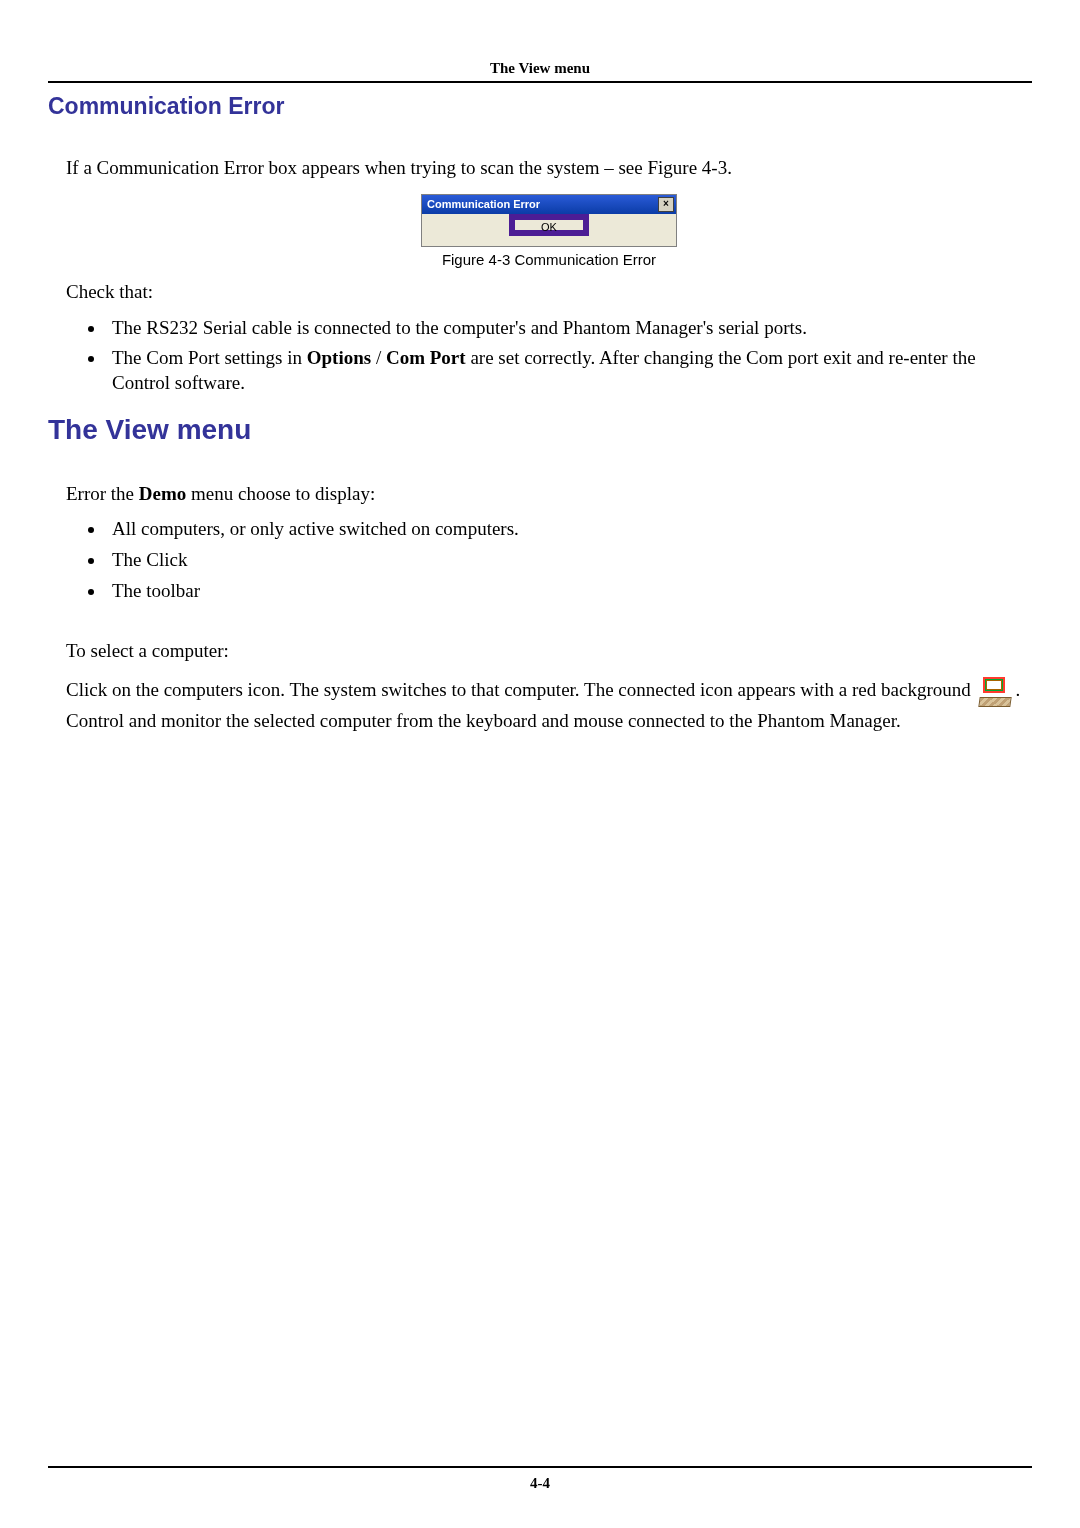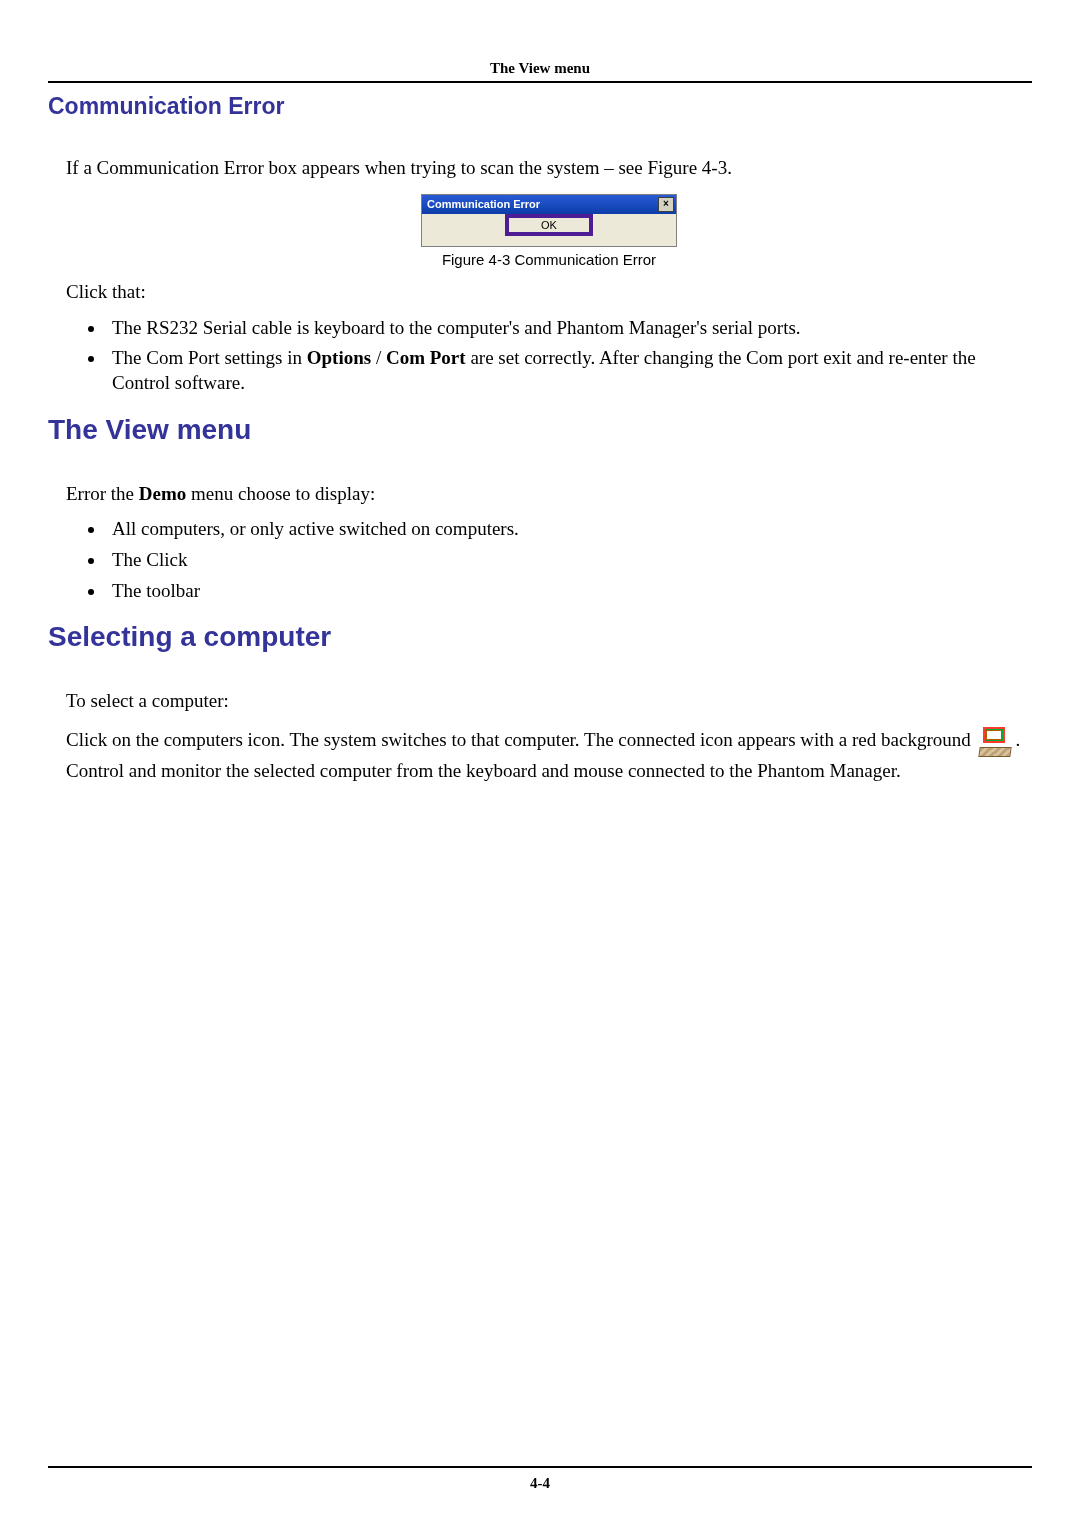--- a/index.html
+++ b/index.html
@@ -147,24 +147,24 @@
   .msg {
     font-size: 11px;
     line-height: 1.3;
   }
   .msg .gap { margin-top: 7px; }
   .btnrow {
     text-align: center;
     padding: 0 0 10px 0;
   }
   .okbtn {
-    width: 88px;
+    width: 80px;
     height: 22px;
     background: #ece9d8;
-    border: 4px solid #4c1d95;
+    border: 6px solid #4c1d95;
     font-family: Tahoma, Arial, sans-serif;
     font-size: 11px;
     cursor: pointer;
   }
 
   
   .comp-icon {
     display: inline-block;
     width: 36px;
     height: 34px;
@@ -217,44 +217,43 @@
           <span>Communication Error</span>
           <span class="closebtn">×</span>
         </div>
         <div class="btnrow">
           <button class="okbtn">OK</button>
         </div>
       </div>
     </div>
     <div class="figcaption">Figure 4-3 Communication Error</div>
 
-    <p class="para">Click that:</p>
+    <p class="para">Check that:</p>
 
     <ul class="bullets">
-      <li>The RS232 Serial cable is keyboard to the computer's and Phantom Manager's serial ports.</li>
+      <li>The RS232 Serial cable is connected to the computer's and Phantom Manager's serial ports.</li>
       <li>
         <span>The Com Port settings in </span><span class="bold">Options</span><span> / </span><span class="bold">Com Port</span><span> are set correctly. After changing the Com port exit and re-enter the Control software.</span>
       </li>
     </ul>
   </div>
 
   <div class="h1">The View menu</div>
 
   <div class="body-indent">
     <p class="para">
       <span>Error the </span><span class="bold">Demo</span><span> menu choose to display:</span>
     </p>
     <ul class="bullets">
       <li>All computers, or only active switched on computers.</li>
       <li>The Click</li>
       <li>The toolbar</li>
     </ul>
   </div>
 
-  <div class="h1">Selecting a computer</div>
 
   <div class="body-indent">
     <p class="para">To select a computer:</p>
     <p class="para">
       <span>Click on the computers icon. The system switches to that computer. The connected icon appears with a red background </span>
       <span class="comp-icon">
         <span class="monitor"></span>
         <span class="screen"></span>
         <span class="kb"></span>
       </span><span>. Control and monitor the selected computer from the keyboard and mouse connected to the Phantom Manager.</span>

